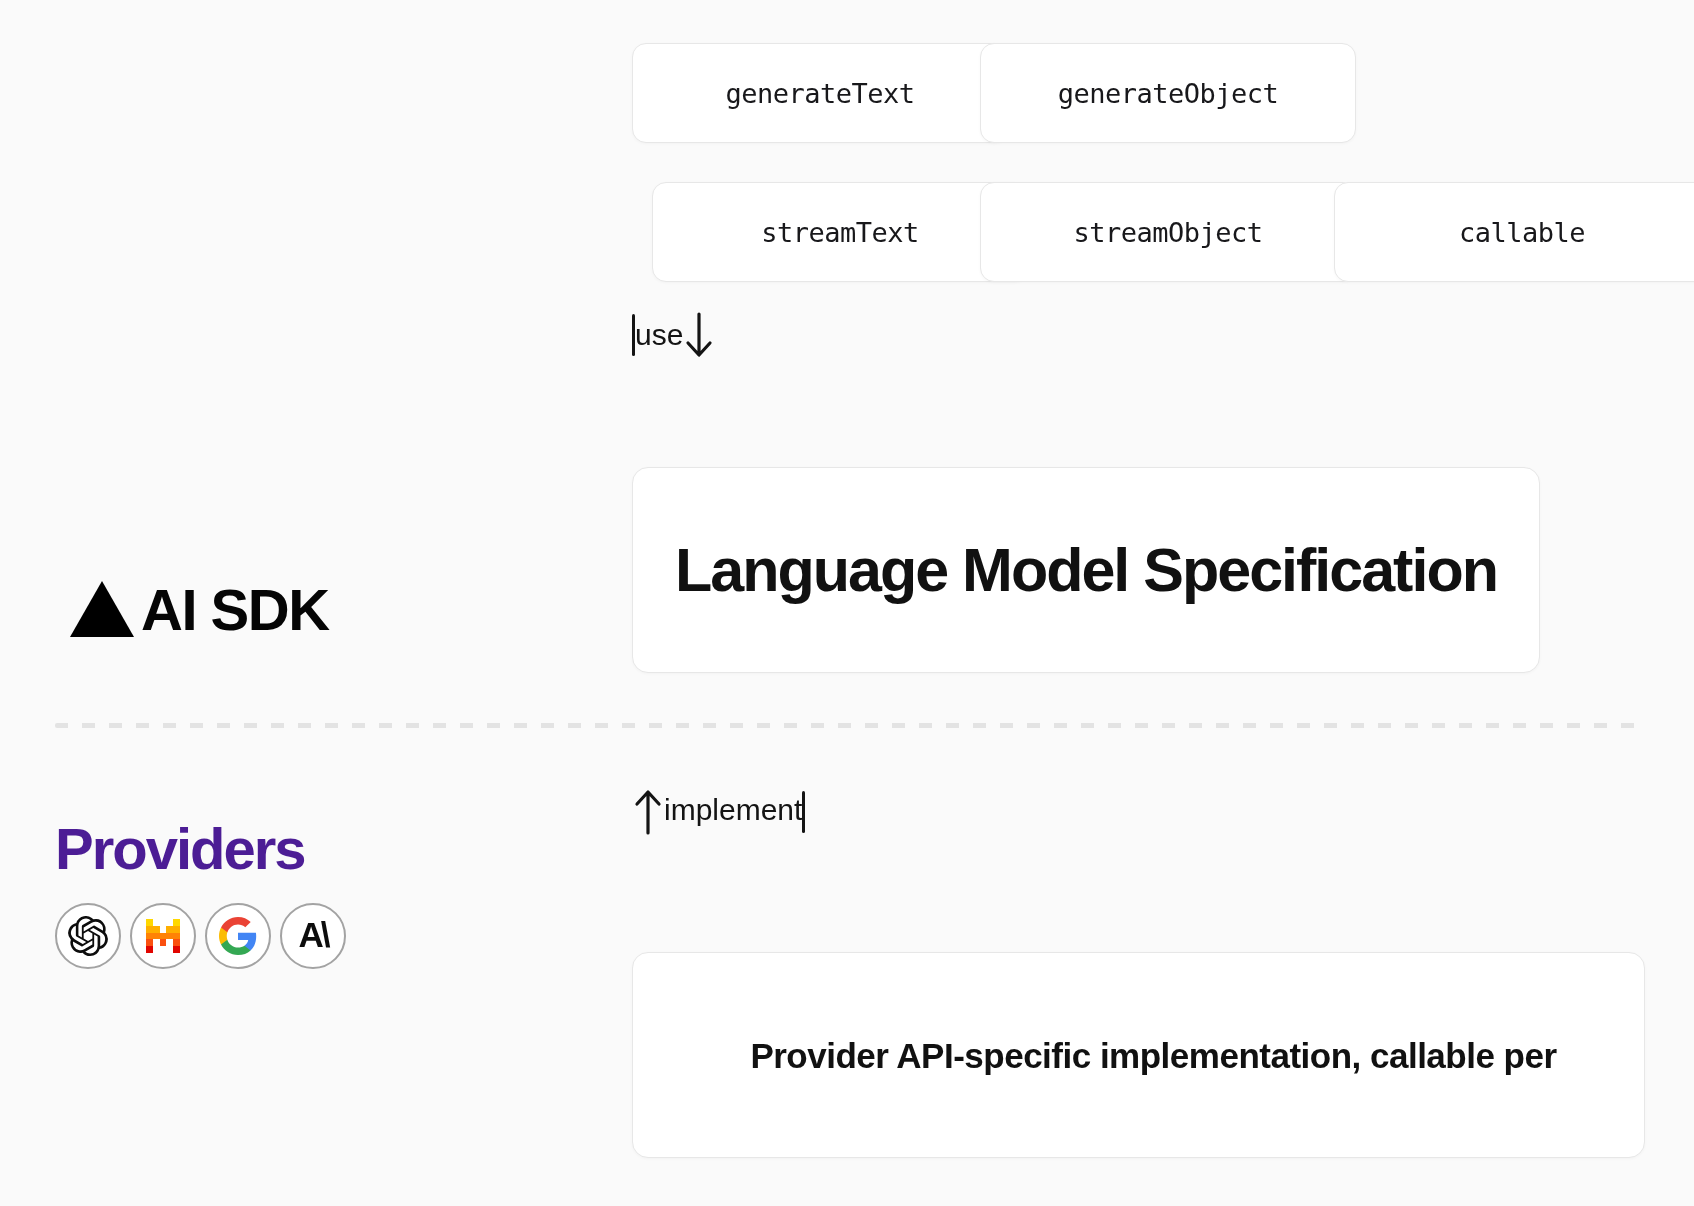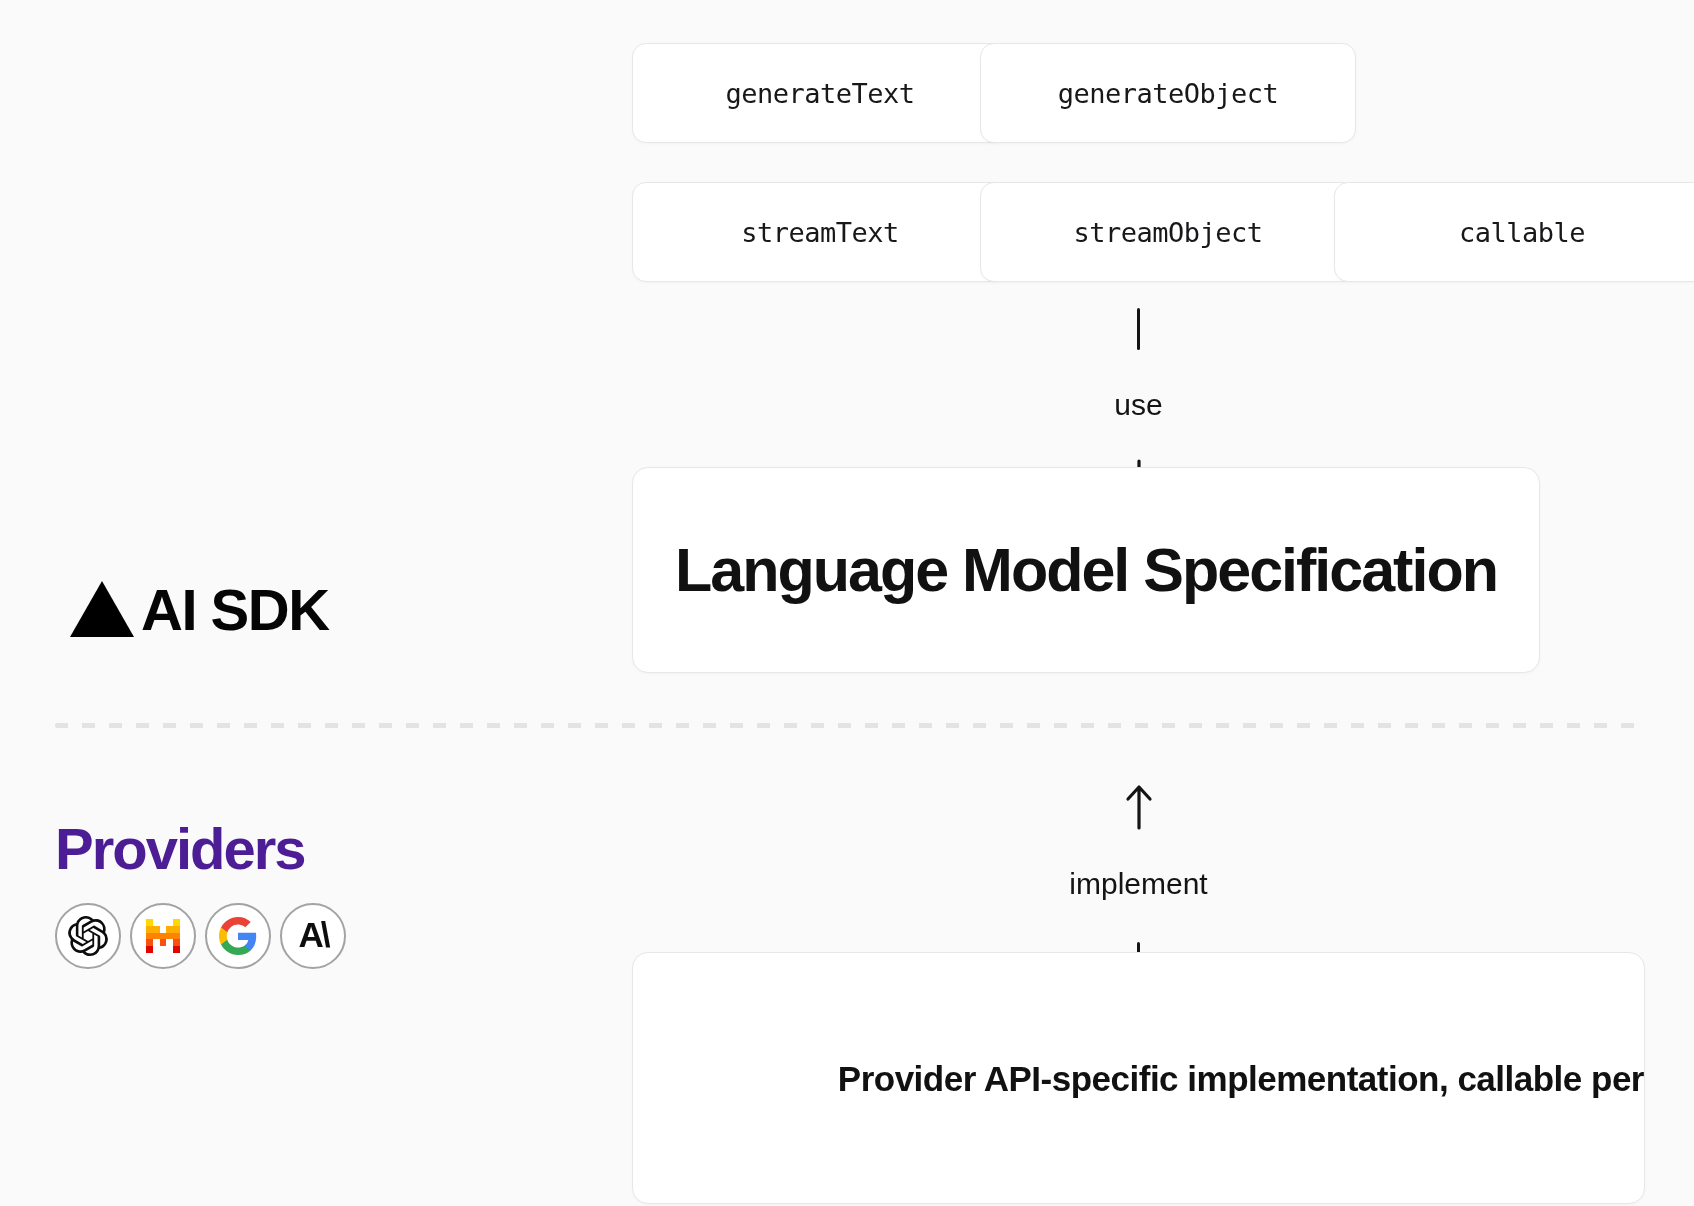--- a/index.html
+++ b/index.html
@@ -13,23 +13,22 @@
     display:flex;align-items:center;justify-content:center;box-sizing:border-box;
   }
   .func-box{width:376px;height:100px;}
   .func-label{
     font-family:"DejaVu Sans Mono", monospace;font-size:27px;font-weight:500;
     color:#18181b;letter-spacing:-0.5px;
   }
   .spec-box{left:632px;top:467px;width:908px;height:206px;border-radius:16px;}
   .spec-title{font-size:61px;font-weight:700;letter-spacing:-2px;color:#111;}
   .connector{
-    position:absolute;left:632px;width:1013px;display:flex;flex-direction:column;
+    position:absolute;left:632px;width:1013px;display:flex;
     align-items:center;
-    gap:28px;
   }
   .vline{width:3px;height:42px;background:#141414;border-radius:2px;}
   .conn-label{font-size:30px;font-weight:500;color:#141414;line-height:36px;margin:9px 0 8px 0;}
   .logo-row{
     position:absolute;left:70px;top:578px;height:62px;display:flex;align-items:center;gap:7px;
   }
   .logo-text{font-size:58px;font-weight:700;letter-spacing:-1.5px;color:#050505;}
   .divider{
     position:absolute;left:55px;top:723px;width:1590px;height:5px;
     background:repeating-linear-gradient(to right,#e3e3e3 0 13px,transparent 13px 27px);
@@ -42,39 +41,39 @@
   .provider-icons{position:absolute;left:55px;top:903px;display:flex;gap:9px;}
   .picon{
     width:66px;height:66px;border-radius:50%;background:#fff;border:2px solid #a3a3a3;
     display:flex;align-items:center;justify-content:center;box-sizing:border-box;
   }
   .anthropic-glyph{
     font-size:35px;font-weight:700;letter-spacing:-3px;color:#0d0d0d;
     transform:translateY(-1px);
   }
   .provider-box{
-    left:632px;top:952px;width:1013px;height:252px;border-radius:16px;
-    justify-content:flex-end;padding-left:30px;
+    left:632px;top:952px;width:1013px;height:206px;border-radius:16px;
+    justify-content:center;padding-left:30px;
   }
   .provider-text{font-size:35px;font-weight:700;letter-spacing:-0.5px;color:#111;line-height:53px;max-width:930px;}
   .provider-text span{display:block;}
 </style>
 </head>
 <body>
 
 <div class="canvas">
 
   <div class="box func-box" style="left:632px;top:43px;">
     <span class="func-label">generateText</span>
   </div>
   <div class="box func-box" style="left:980px;top:43px;">
     <span class="func-label">generateObject</span>
   </div>
 
-  <div class="box func-box" style="left:632px;top:182px;">
+  <div class="box func-box" style="left:652px;top:182px;">
     <span class="func-label">streamText</span>
   </div>
   <div class="box func-box" style="left:980px;top:182px;">
     <span class="func-label">streamObject</span>
   </div>
   <div class="box func-box" style="left:1334px;top:182px;">
     <span class="func-label">callable</span>
   </div>
 
   <div class="connector" style="top:308px;">

